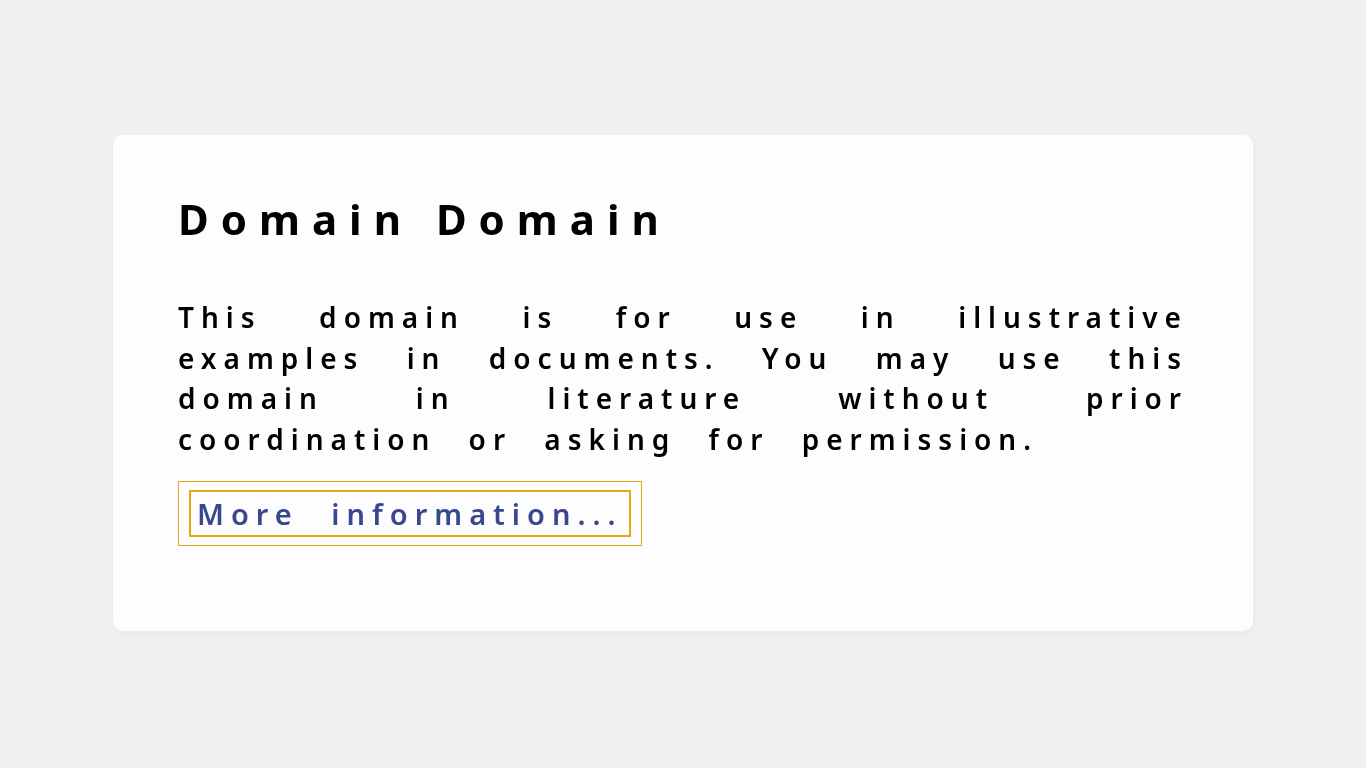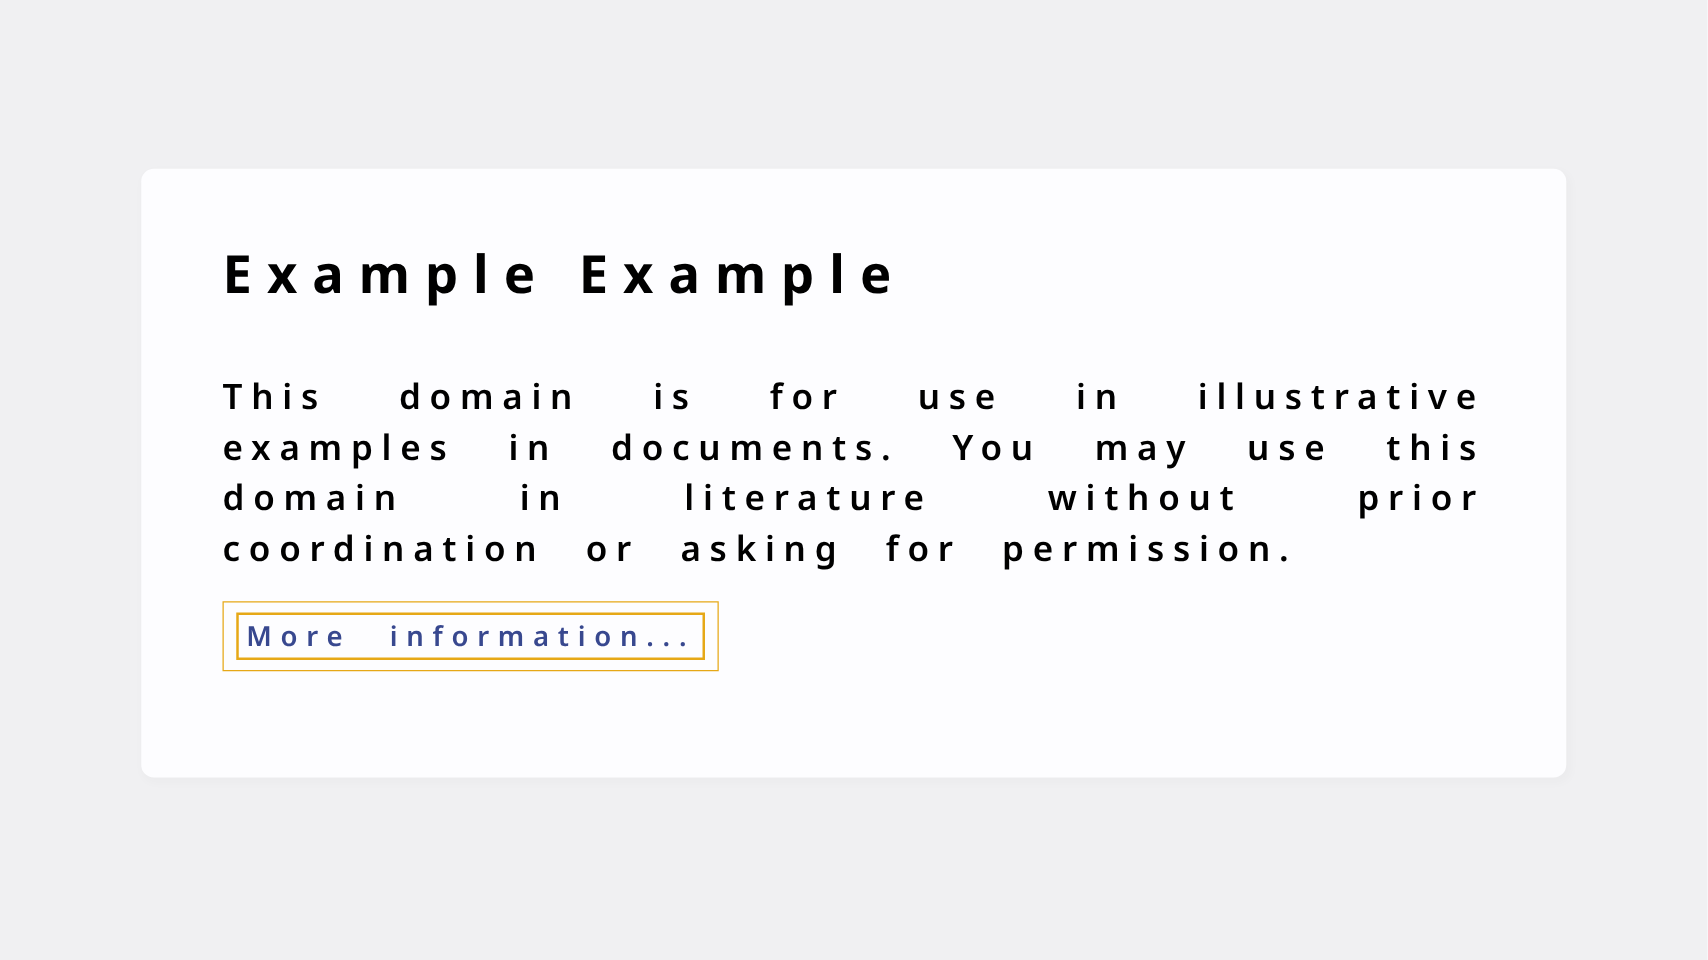--- a/index.html
+++ b/index.html
@@ -41,32 +41,32 @@
       text-align: justify;
       margin-bottom: 22px;
     }
     .link-wrapper {
       display: inline-block;
       border: 1px solid #e6a817;
       padding: 8px 10px;
     }
     a.more {
       display: inline-block;
-      font-size: 22px;
+      font-size: 29px;
       font-weight: 600;
       letter-spacing: 7px;
       word-spacing: 18px;
       color: #38488f;
       text-decoration: none;
       border: 2px solid #e6a817;
       padding: 2px 6px;
     }
   </style>
 </head>
 <body>
 
 <div class="card">
-  <h1>Example Example</h1>
+  <h1>Domain Domain</h1>
   <p class="desc">This domain is for use in illustrative examples in documents. You may use this domain in literature without prior coordination or asking for permission.</p>
   <div class="link-wrapper">
     <a href="#" class="more">More information...</a>
   </div>
 </div>
 
 </body></html>

